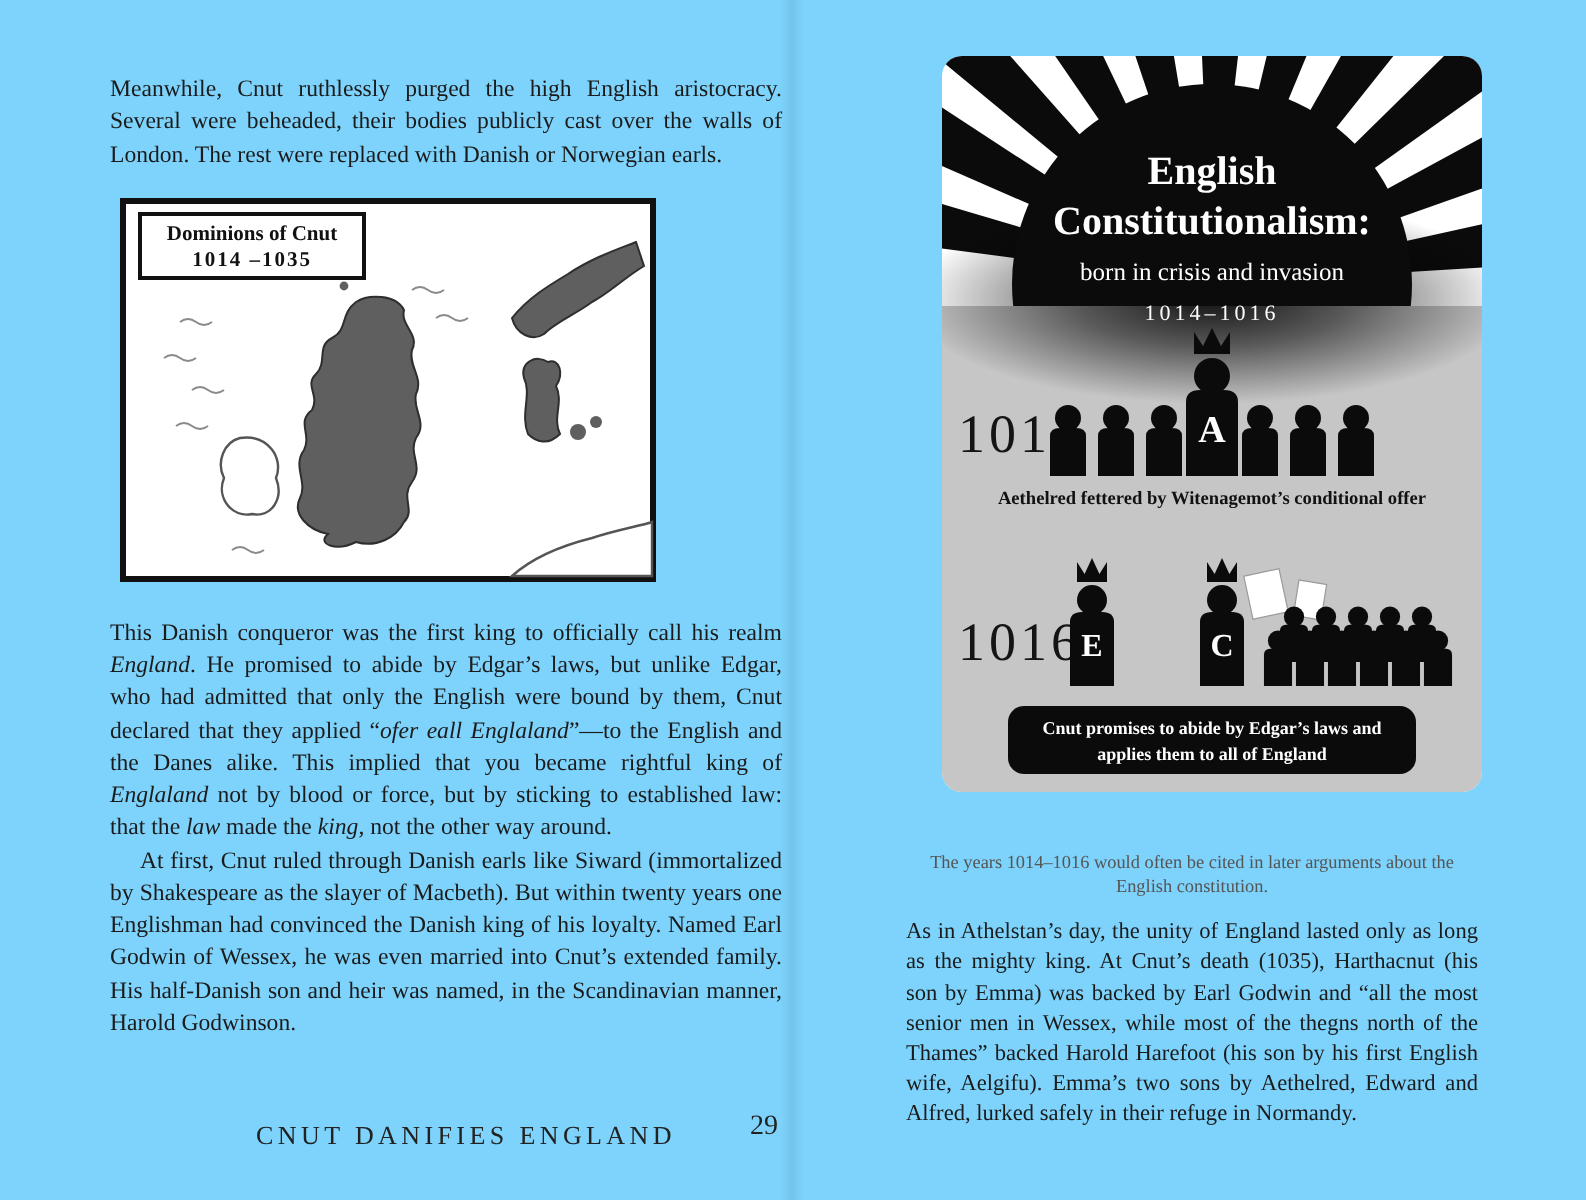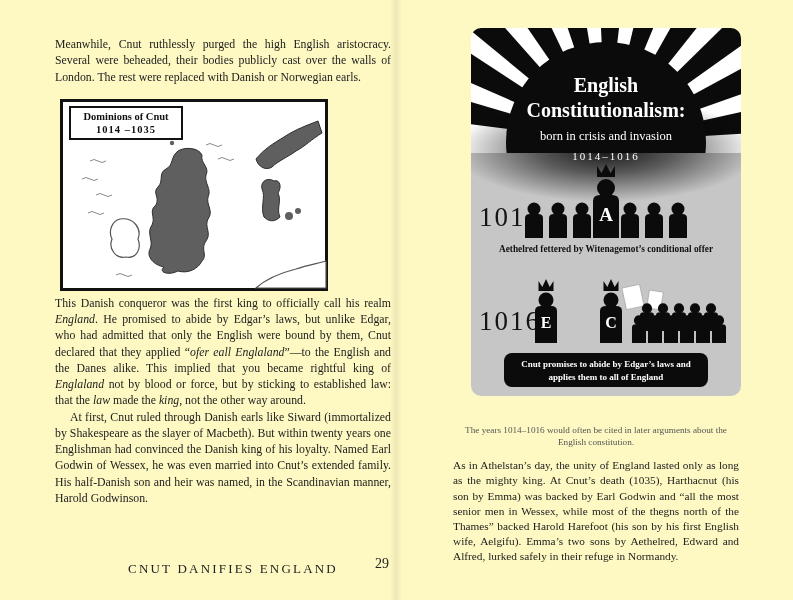--- a/index.html
+++ b/index.html
@@ -3,36 +3,36 @@
 <meta charset="utf-8">
 <style>
   * { margin:0; padding:0; box-sizing:border-box; }
   html,body { width:793px; height:600px; }
   body {
     background:#ffffff;
     font-family:"Liberation Serif","DejaVu Serif",serif;
     color:#1b1b1b;
     overflow:hidden;
   }
-  .spread { position:relative; width:793px; height:600px; background:#fef9c3; }
+  .spread { position:relative; width:793px; height:600px; background:#7dd3fc; }
   .gutter {
     position:absolute; left:390px; top:0; width:12px; height:600px;
     background:linear-gradient(90deg, rgba(0,0,0,0) 0%, rgba(0,0,0,0.07) 50%, rgba(0,0,0,0) 100%);
   }
   .page { position:absolute; top:0; height:600px; }
   .page-left  { left:55px;  width:336px; padding-top:36px; }
   .page-right { left:453px; width:286px; padding-top:28px; }
 
   .body-text { font-size:11.8px; line-height:1.38; text-align:justify; }
   .page-right .body-text { font-size:11.3px; line-height:1.345; }
   .indent { text-indent:15px; }
   .para-after-map { margin-top:0; }
   .para-right { margin-top:10px; }
 
-  .map-figure { margin:14px 0 4px 5px; width:268px; height:192px; }
+  .map-figure { margin:14px 0 17px 5px; width:268px; height:192px; }
 
   .infographic { width:250px; margin:0 auto; }
 
   .fig-caption {
     margin-top:24px; padding:0 10px;
     font-size:9.2px; line-height:1.32; color:#555;
     text-align:center;
   }
 
   .footer { position:absolute; top:559px; left:0; width:100%; text-align:center; }

